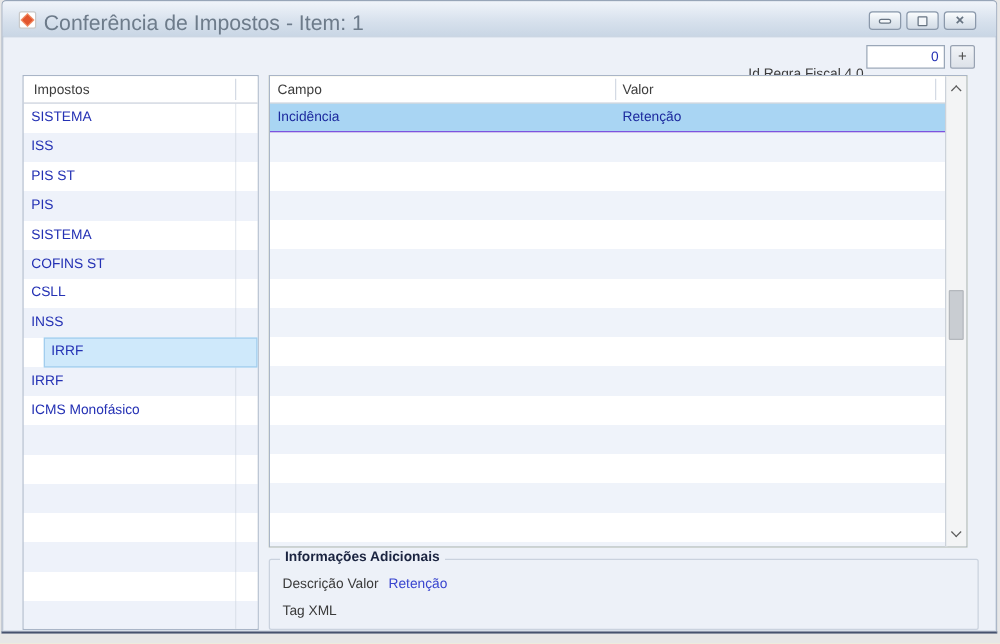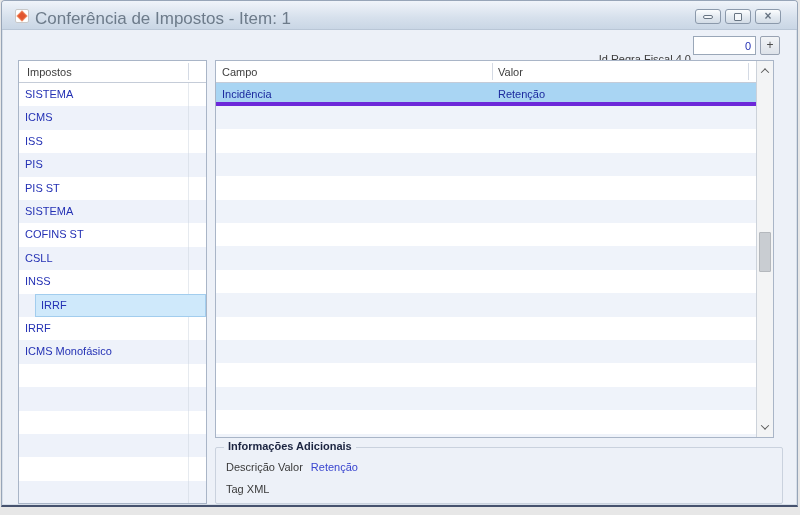--- a/index.html
+++ b/index.html
@@ -105,21 +105,21 @@
     position:absolute; left:0; top:0; width:542px; height:22px;
     background:#ffffff; border-bottom:1px solid #c5ccd8;
     line-height:22px; color:#3d3d3d;
   }
   .th-campo { position:absolute; left:6px; top:0; }
   .th-valor { position:absolute; left:282px; top:0; }
   .tbl-header .div1 { position:absolute; left:276px; top:2px; bottom:2px; width:1px; background:#d4dae4; }
   .tbl-header .div2 { position:absolute; left:532px; top:2px; bottom:2px; width:1px; background:#d4dae4; }
   .tbl-selected-row {
     position:absolute; left:0; top:22px; width:542px; height:23.4px;
-    background:#a9d5f3; border-bottom:4px solid #6d28d9;
+    background:#a9d5f3; border-bottom:1px solid #6d28d9;
     line-height:23px; color:#1c2a9e; cursor:default;
   }
   .td-campo { position:absolute; left:6px; }
   .td-valor { position:absolute; left:282px; }
   .tbl-rows {
     position:absolute; left:0; top:45.4px; width:542px; bottom:0;
     background:repeating-linear-gradient(180deg, #eff3fa 0 23.4px, #ffffff 23.4px 46.8px);
   }
   .scrollbar {
     position:absolute; right:0; top:0; bottom:0; width:17px;
@@ -181,24 +181,23 @@
   <div class="plus-btn">+</div>
 
   <div class="left-panel">
     <div class="lp-header">
       <span>Impostos</span>
       <span class="col-div"></span>
     </div>
     <div class="lp-rows">
       <div class="col-line"></div>
       <div class="lp-item">SISTEMA</div>
-      <div class="lp-item">ICMS</div>
       <div class="lp-item">ISS</div>
+      <div class="lp-item">PIS ST</div>
       <div class="lp-item">PIS</div>
-      <div class="lp-item">PIS ST</div>
       <div class="lp-item">SISTEMA</div>
       <div class="lp-item">COFINS ST</div>
       <div class="lp-item">CSLL</div>
       <div class="lp-item">INSS</div>
       <div class="lp-item selected">IRRF</div>
       <div class="lp-item">IRRF</div>
       <div class="lp-item">ICMS Monofásico</div>
     </div>
   </div>
 

